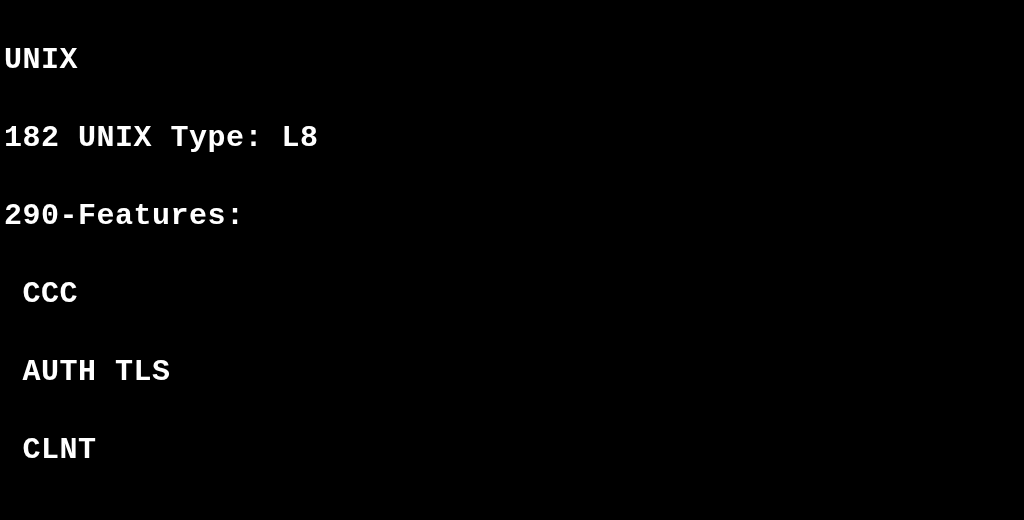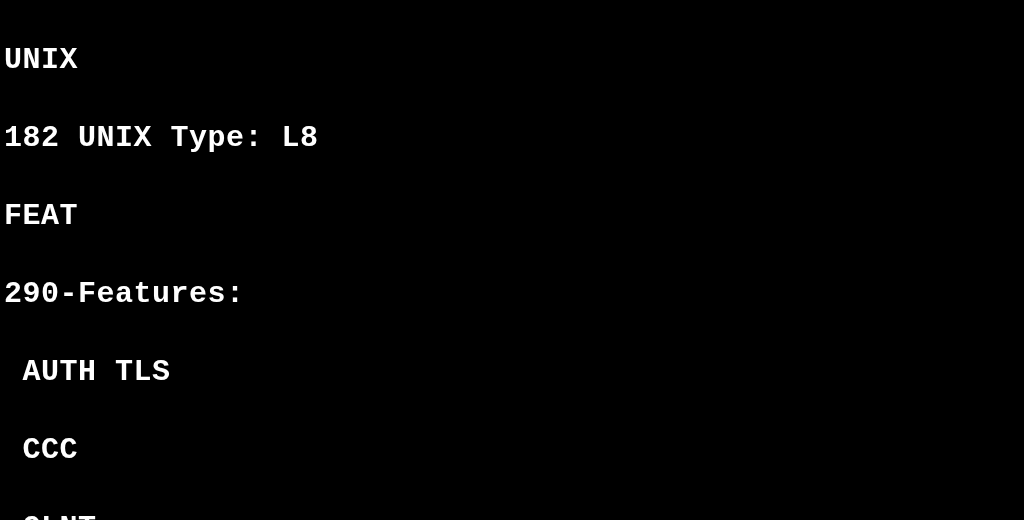--- a/index.html
+++ b/index.html
@@ -27,23 +27,22 @@
     .line {
       display: block;
     }
   </style>
 </head>
 <body>
 
 <div class="terminal">
 <span class="line">UNIX</span>
 <span class="line">182 UNIX Type: L8</span>
-<span class="line">FEAT</span>
 <span class="line">290-Features:</span>
+<span class="line"> CCC</span>
 <span class="line"> AUTH TLS</span>
-<span class="line"> CCC</span>
 <span class="line"> CLNT</span>
 
 
 
 
 
 </div>
 
 </body></html>

